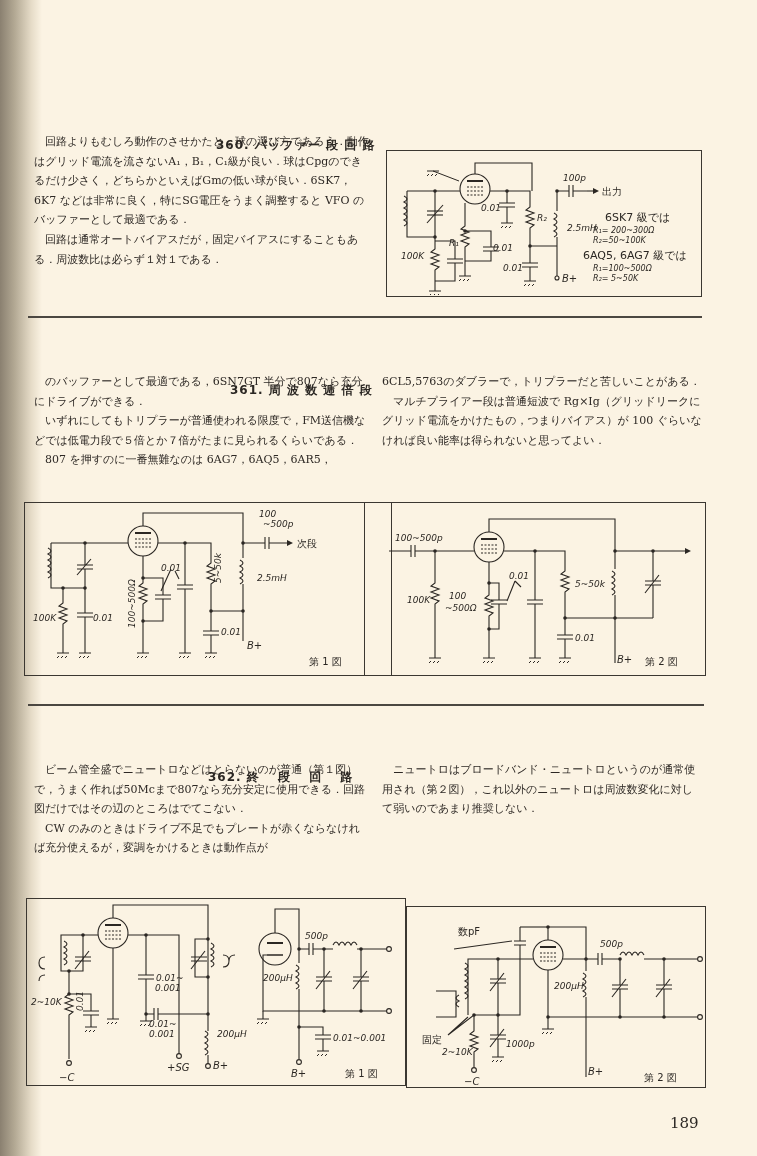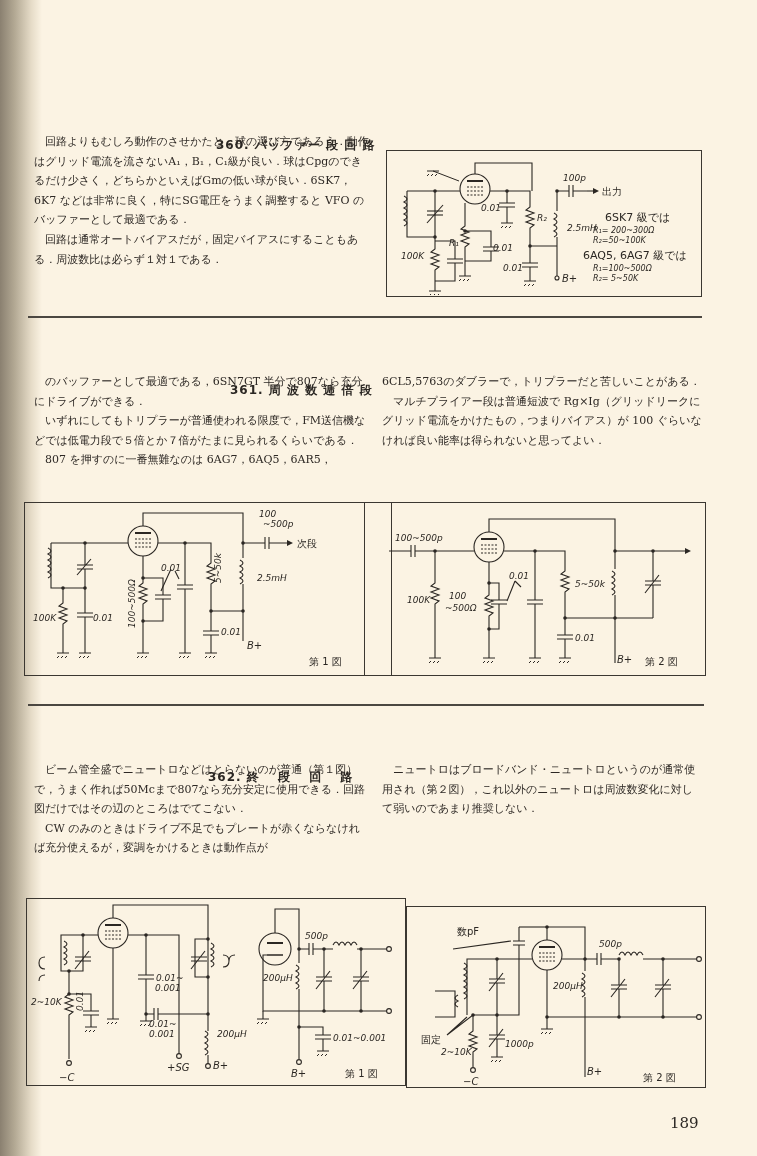--- a/index.html
+++ b/index.html
@@ -328,21 +328,21 @@
     <text x="186" y="170" font-size="10">B+</text>
     <text x="278" y="40" font-size="9">500p</text>
     <text x="236" y="82" font-size="9">200μH</text>
     <text x="306" y="142" font-size="9">0.01~0.001</text>
     <text x="264" y="178" font-size="10">B+</text>
     <text class="jp" x="318" y="178" font-size="10">第 1 図</text>
     <line x1="378" y1="0" x2="378" y2="185" stroke="#3b3731" stroke-width="1.2"></line>
   </svg>
 </div>
 
-<div class="frame" style="left:406px; top:906px; width:300px; height:182px;">
+<div class="frame" style="left:406px; top:906px; width:300px; height:182px;text-align:center;">
   <svg width="297" height="179" viewBox="0 0 297 179">
     <g stroke="#2b2723" stroke-width="1.1" fill="none">
       <circle cx="140" cy="48" r="15"></circle>
       <line x1="132" y1="40" x2="148" y2="40" stroke-width="2"></line>
       <line x1="132" y1="46" x2="148" y2="46" stroke-dasharray="2 1.5"></line>
       <line x1="132" y1="50" x2="148" y2="50" stroke-dasharray="2 1.5"></line>
       <line x1="132" y1="54" x2="148" y2="54" stroke-dasharray="2 1.5"></line>
       <path d="M140 33 V20 H178 V52"></path>
       <path d="M112 20 V34 M106 34 H118 M106 38 H118 M112 38 V108 H66"></path>
       <path d="M112 20 H140"></path>

